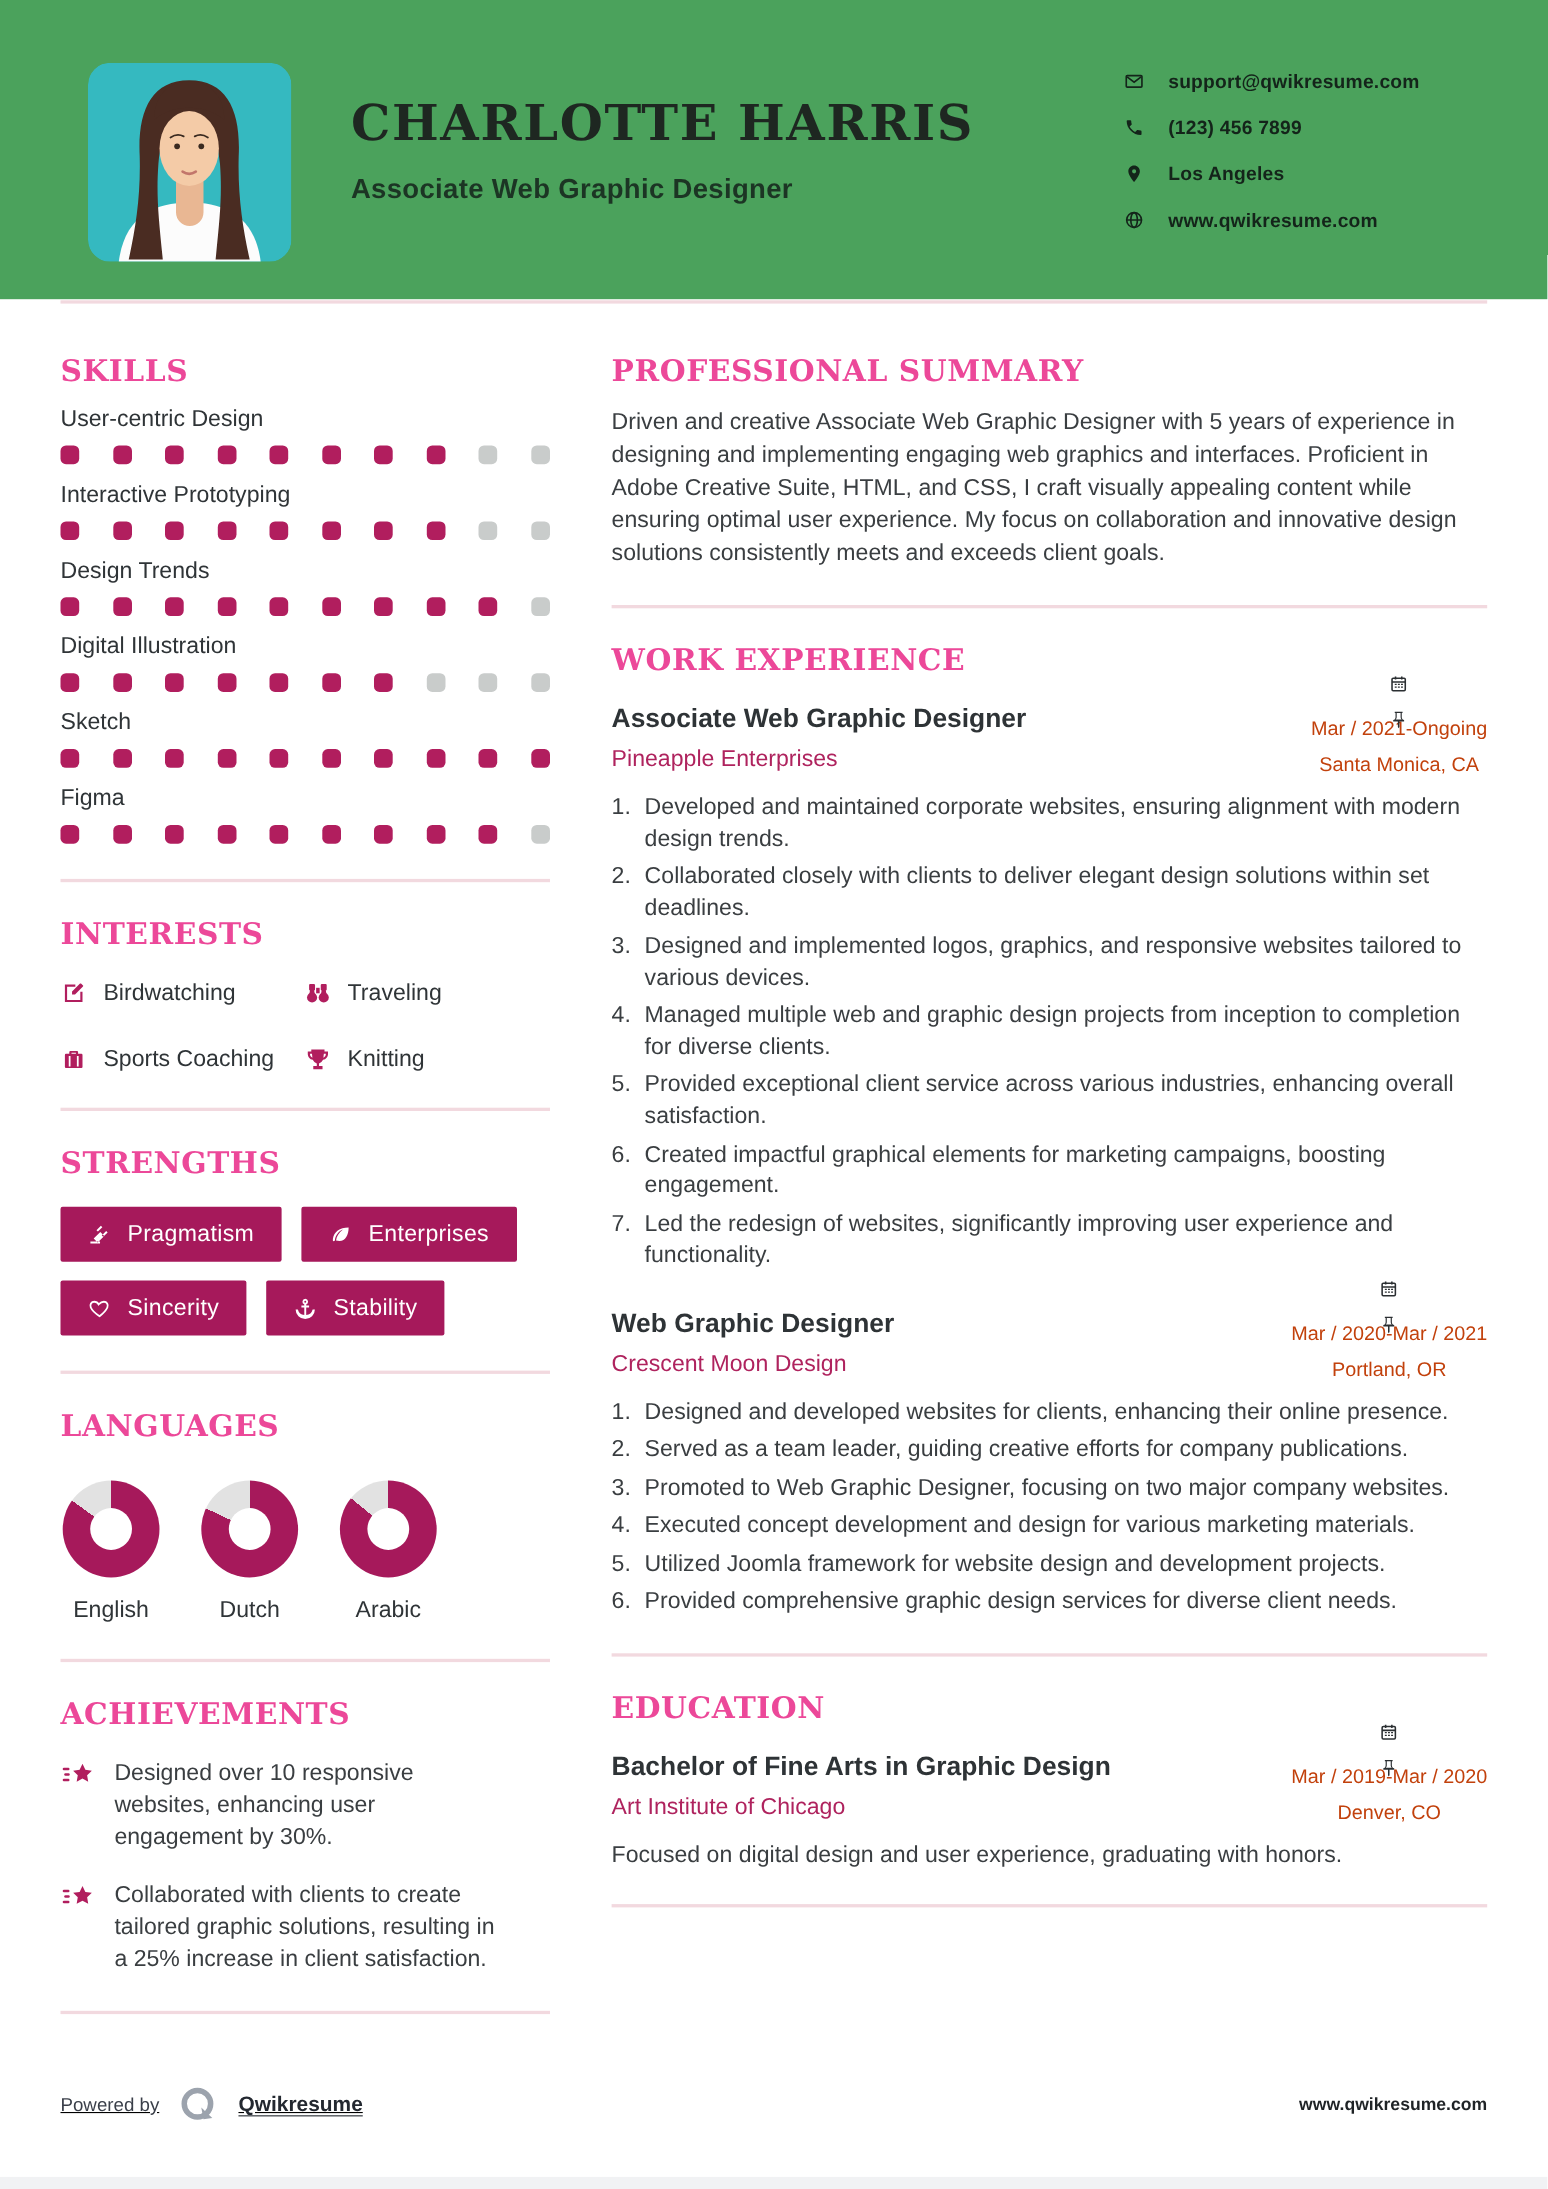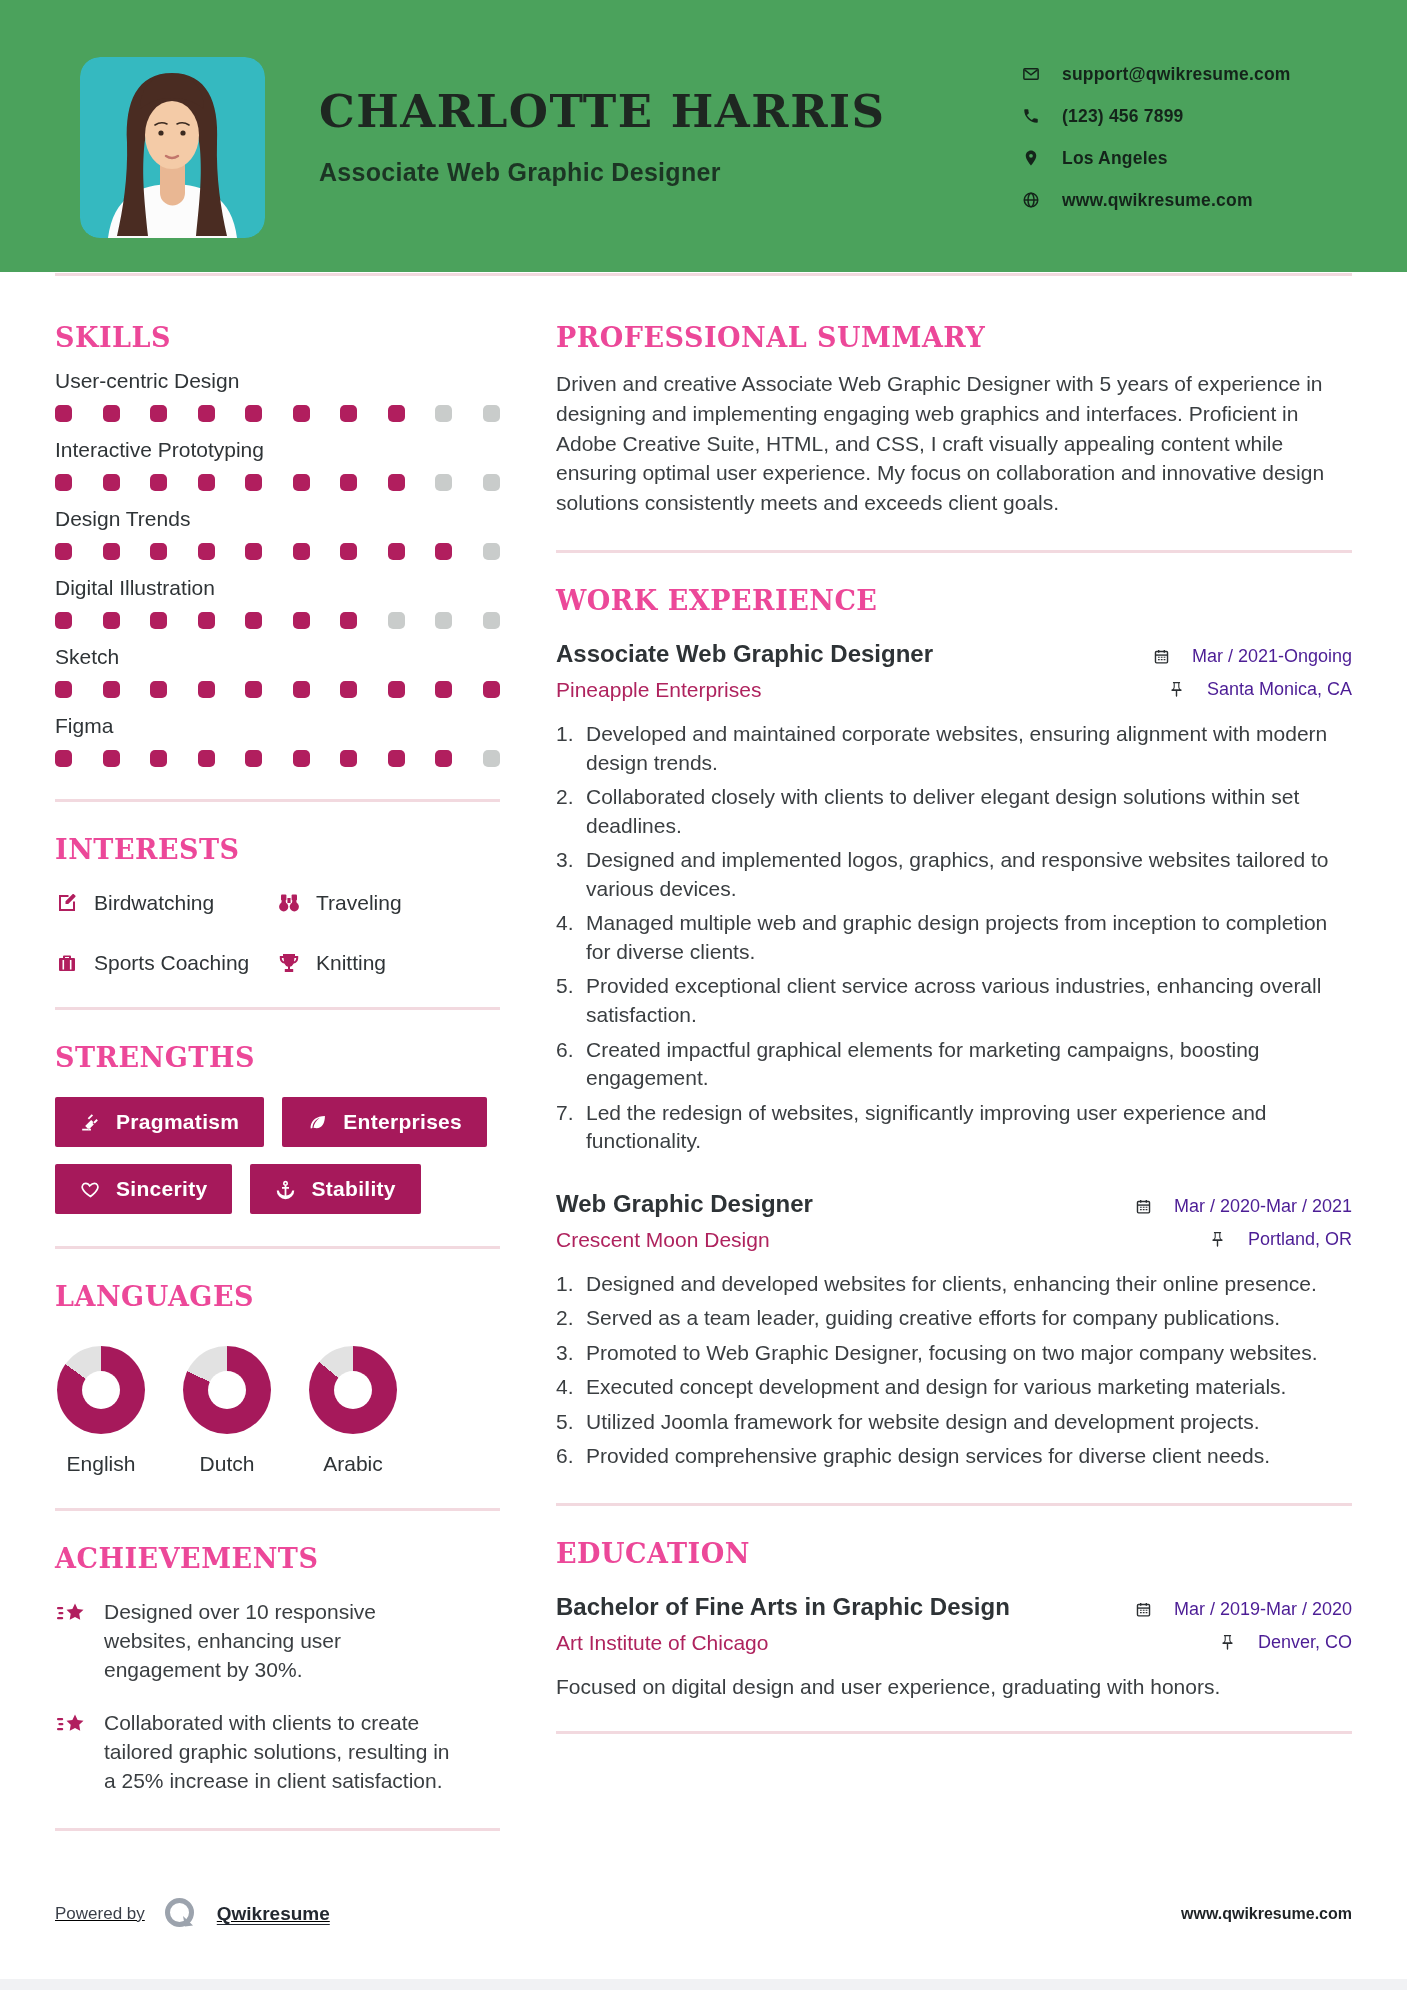--- a/index.html
+++ b/index.html
@@ -41,21 +41,21 @@
   .dot.on { background:#B11E5E; }
 
   
   .igrid { display:grid; grid-template-columns:222px 1fr; row-gap:36px; margin-top:26px; }
   .iitem { display:flex; align-items:center; gap:15px; }
   .iitem .ic { width:24px; height:24px; color:#B11E5E; }
   .iitem .ilabel { font-size:21px; color:#2F3437; }
 
   
   .badges { display:flex; flex-wrap:wrap; gap:17px 18px; margin-top:24px; }
-  .badge { display:inline-flex; align-items:center; gap:15px; background:#A6195B; color:#fff; padding:13px 25px; border-radius:2px;font-weight:bold; }
+  .badge { display:inline-flex; align-items:center; gap:15px; background:#A6195B; color:#fff; padding:13px 25px; border-radius:2px; }
   .badge .ic { width:21px; height:21px; color:#fff; }
   .badge .blabel { font-size:21px; letter-spacing:.3px; }
 
   
   .langs { display:flex; gap:34px; margin-top:34px; }
   .lang { display:flex; flex-direction:column; align-items:center; width:92px; }
   .donut { width:88px; height:88px; border-radius:50%; position:relative;
            background:conic-gradient(#A6195B calc(var(--p)*1%), #E2E2E2 0 100%); }
   .donut::after { content:""; position:absolute; inset:25px; border-radius:50%; background:#fff; }
   .lang .llabel { margin-top:18px; font-size:21px; color:#2F3437; }
@@ -66,21 +66,21 @@
   .ach .atext { font-size:21px; line-height:1.38; color:#3A3E41; padding-right:42px; }
 
   
   .para { margin-top:16px; font-size:21px; line-height:1.42; color:#3A3E41; }
 
   .job { margin-top:24px; }
   .jhead { display:flex; justify-content:space-between; align-items:flex-start; }
   .jtitle { font-size:24px; font-weight:700; color:#2E3336; }
   .jcompany { margin-top:10px; font-size:21px; color:#AF235E; }
   .jmeta { text-align:right; flex:0 0 auto; }
-  .mrow { display:flex; justify-content:flex-end; align-items:center; gap:22px; height:33px; color:#4c1d95; }
+  .mrow { display:flex; justify-content:flex-end; align-items:center; gap:22px; height:33px; color:#c2410c;flex-direction:column; }
   .mrow .ic { width:17px; height:17px; color:#2B2F32; }
   .mrow .mtext { font-size:18px; }
 
   ol.blist { list-style:none; counter-reset:li; margin-top:14px; }
   ol.blist li { counter-increment:li; position:relative; padding-left:30px; font-size:21px; line-height:1.36; color:#3A3E41; margin-top:6px; }
   ol.blist li::before { content:counter(li) "."; position:absolute; left:0; color:#3A3E41; }
 
   .edu-desc { margin-top:16px; font-size:21px; color:#3A3E41; }
 
   

